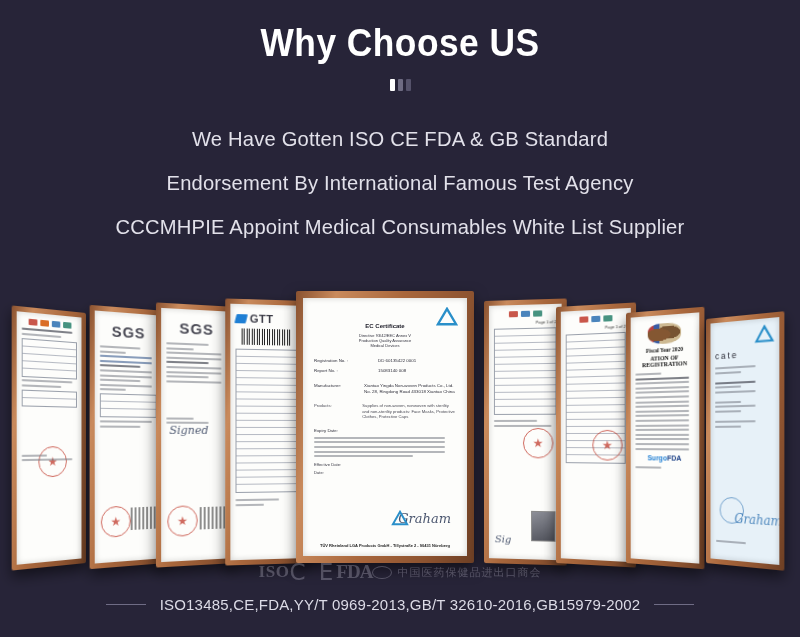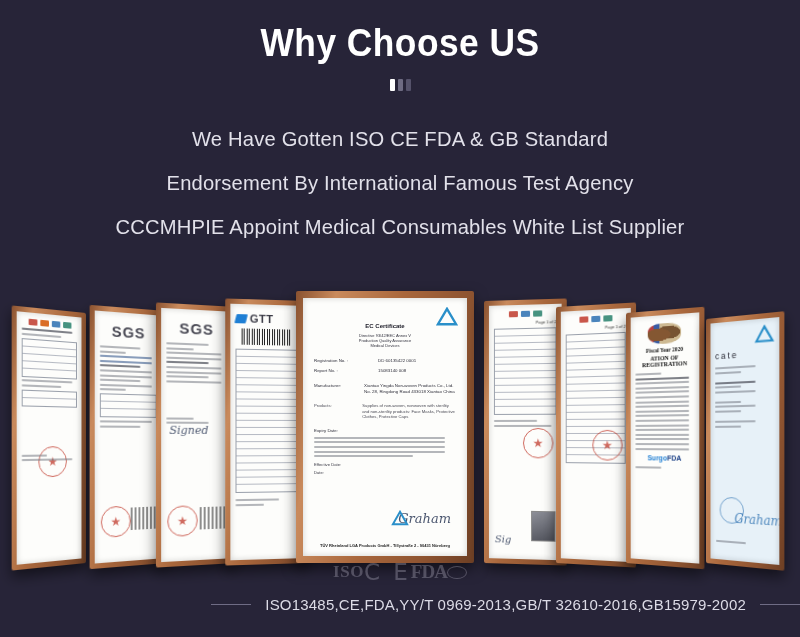--- a/index.html
+++ b/index.html
@@ -155,21 +155,21 @@
   .blogo { opacity:.30; color:#c9c6d8; display:flex; align-items:center; }
   .blogo-iso { font-family:"Liberation Serif", serif; font-weight:bold; font-size:17px; letter-spacing:.5px; }
   .blogo-ce { font-size:23px; letter-spacing:3px; font-family:"DejaVu Sans", sans-serif; }
   .blogo-fda { font-family:"Liberation Serif", serif; font-weight:bold; font-size:19px; letter-spacing:-1px; }
   .blogo-cn { font-size:11px; letter-spacing:1px; display:flex; align-items:center; gap:5px; }
   .cn-mark { width:20px; height:13px; border:1.4px solid #c9c6d8; border-radius:50%; }
 
   
   .stdbar {
     position:absolute; left:0; top:596px; width:800px;
-    display:flex; align-items:center; justify-content:flex-end; gap:14px;
+    display:flex; align-items:center; justify-content:center; gap:14px;
   }
   .stdline { width:40px; height:1px; background:#6f6c85; }
   .stdtext { color:#dcdbe6; font-size:15px; letter-spacing:.2px; white-space:nowrap; }
 </style>
 </head>
 <body>
 
 <div class="header">
   <div class="title">Why Choose US</div>
   <div class="divider">
@@ -481,20 +481,21 @@
   </div>
 
 </div>
 
 <div class="logobar">
   <div class="blogo blogo-iso">ISO</div>
   <div class="blogo blogo-ce">C E</div>
   <div class="blogo blogo-fda">FDA</div>
   <div class="blogo blogo-cn">
     <span class="cn-mark"></span>
+    <span>中国医药保健品进出口商会</span>
   </div>
 </div>
 
 <div class="stdbar">
   <span class="stdline"></span>
   <span class="stdtext">ISO13485,CE,FDA,YY/T 0969-2013,GB/T 32610-2016,GB15979-2002</span>
   <span class="stdline"></span>
 </div>
 
 </body></html>

